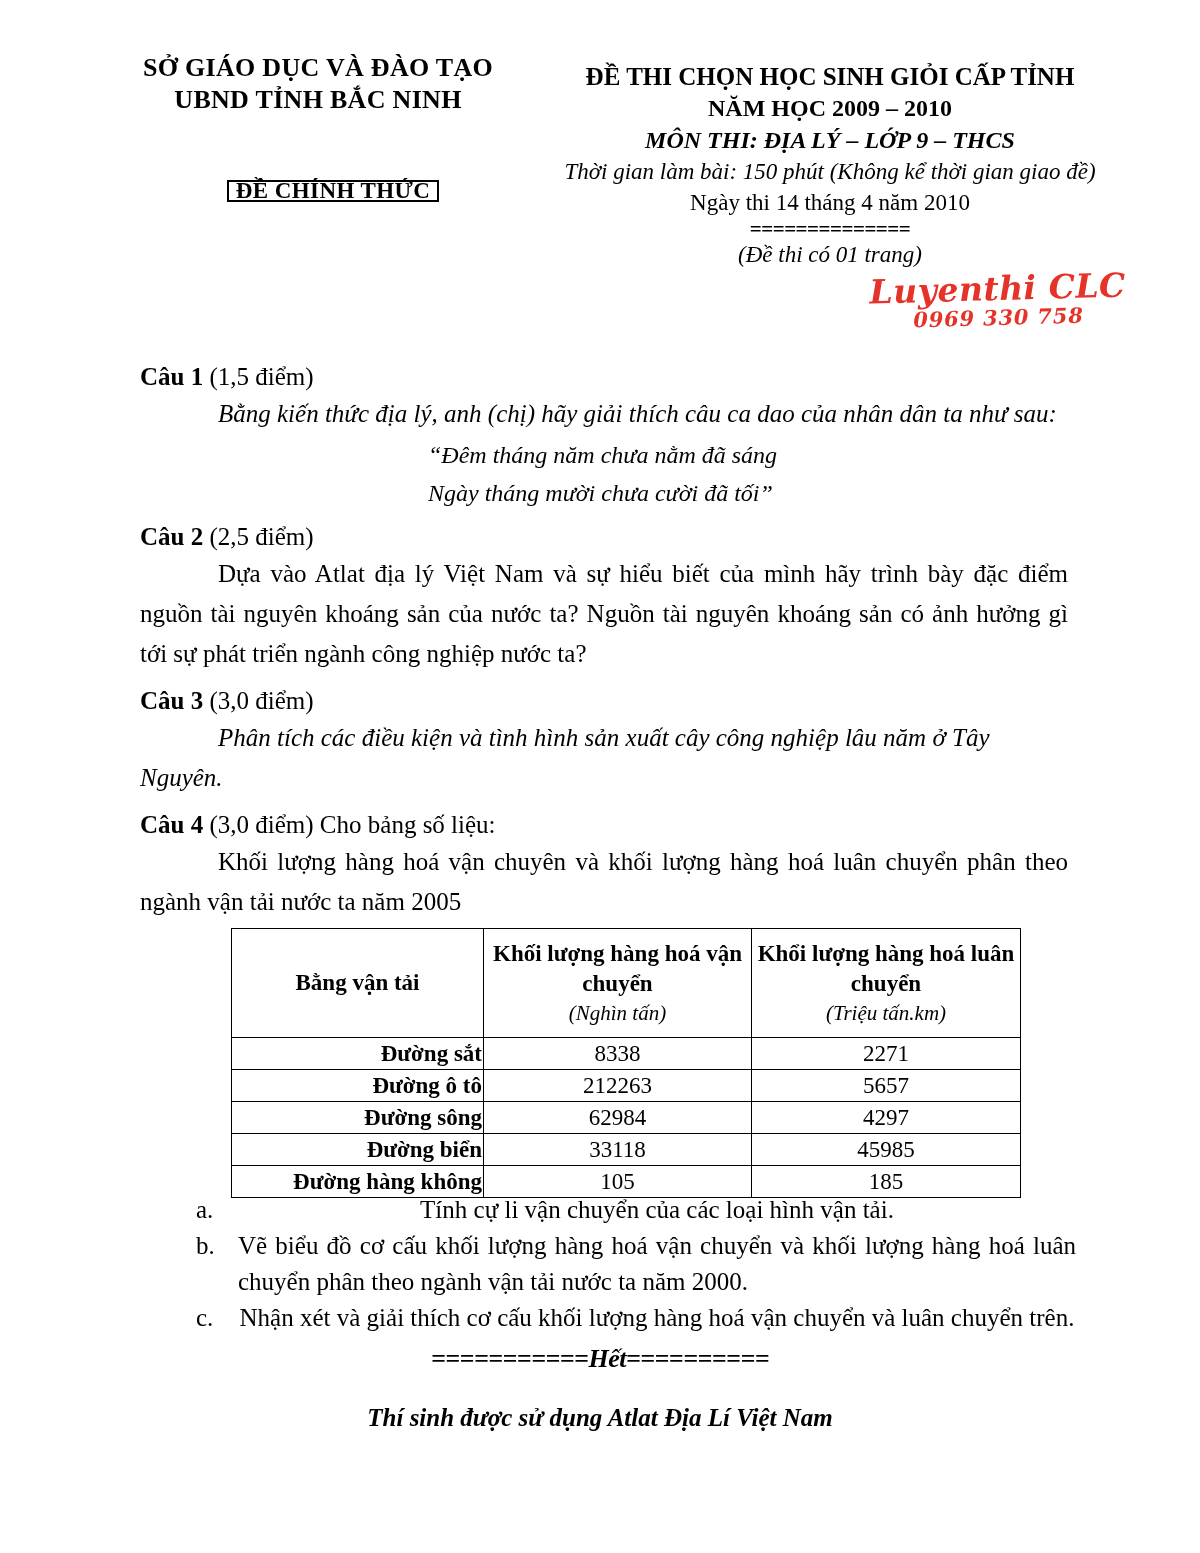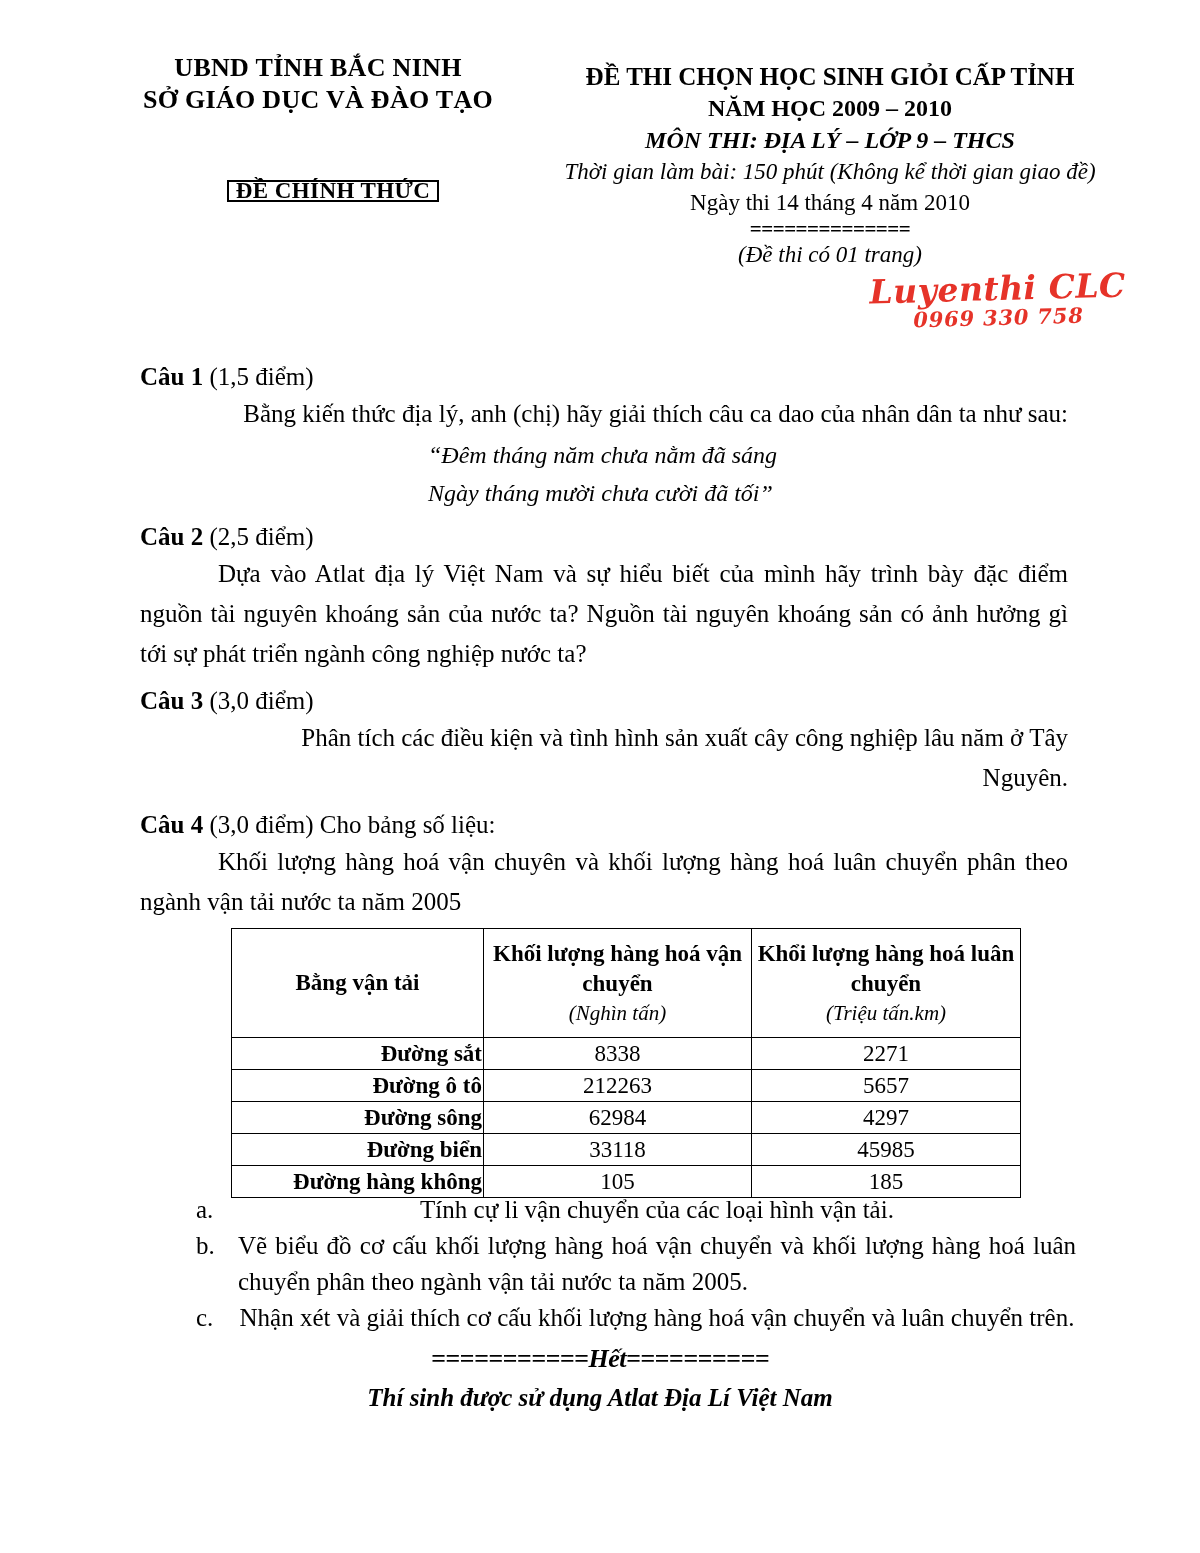--- a/index.html
+++ b/index.html
@@ -163,21 +163,21 @@
   }
   .q-head .q-points {
     font-weight: normal;
   }
   .para {
     font-size: 25px;
     line-height: 40px;
     text-align: justify;
     text-indent: 78px;
   }
-  .para.no-just { text-align: right; }
+  .para.no-just { text-align: left; font-style: italic; }
 
   .verse {
     font-style: italic;
     font-size: 24px;
     line-height: 34px;
     text-indent: 0;
     padding-left: 288px;
   }
 
   .spacer-sm { height: 10px; }
@@ -270,33 +270,34 @@
     font-size: 26px;
     line-height: 38px;
     letter-spacing: -0.5px;
     white-space: nowrap;
   }
   .footer .note {
     font-weight: bold;
     font-style: italic;
     font-size: 25px;
     line-height: 40px;
+    margin-top: 20px;
     white-space: nowrap;
   }
 </style>
 </head>
 <body>
 
 <div class="page">
 
   <div class="header">
 
     <div class="hdr-left">
+      <div class="org-line">SỞ GIÁO DỤC VÀ ĐÀO TẠO</div>
       <div class="org-line">UBND TỈNH BẮC NINH</div>
-      <div class="org-line">SỞ GIÁO DỤC VÀ ĐÀO TẠO</div>
     </div>
 
     <div class="official-box">
       <span>ĐỀ CHÍNH THỨC</span>
     </div>
 
     <div class="hdr-right">
       <div class="t1">ĐỀ THI CHỌN HỌC SINH GIỎI CẤP TỈNH</div>
       <div class="t2">NĂM HỌC 2009 – 2010</div>
       <div class="t3">MÔN THI: ĐỊA LÝ – LỚP 9 – THCS</div>
@@ -401,21 +402,21 @@
     </table>
   </div>
 
   <div class="abc">
     <div class="abc-item">
       <div class="abc-marker">a.</div>
       <div class="abc-text no-just">Tính cự li vận chuyển của các loại hình vận tải.</div>
     </div>
     <div class="abc-item">
       <div class="abc-marker">b.</div>
-      <div class="abc-text">Vẽ biểu đồ cơ cấu khối lượng hàng hoá vận chuyển và khối lượng hàng hoá luân chuyển phân theo ngành vận tải nước ta năm 2005.</div>
+      <div class="abc-text">Vẽ biểu đồ cơ cấu khối lượng hàng hoá vận chuyển và khối lượng hàng hoá luân chuyển phân theo ngành vận tải nước ta năm 2000.</div>
     </div>
     <div class="abc-item">
       <div class="abc-marker">c.</div>
       <div class="abc-text no-just">Nhận xét và giải thích cơ cấu khối lượng hàng hoá vận chuyển và luân chuyển trên.</div>
     </div>
   </div>
 
   <div class="footer">
     <div class="het">===========Hết==========</div>
     <div class="note">Thí sinh được sử dụng Atlat Địa Lí Việt Nam</div>

